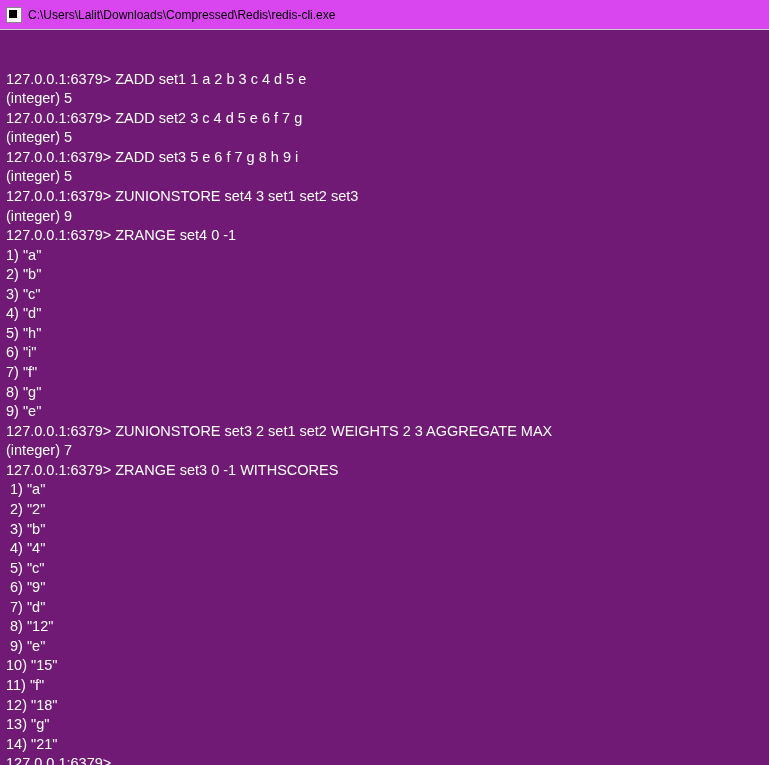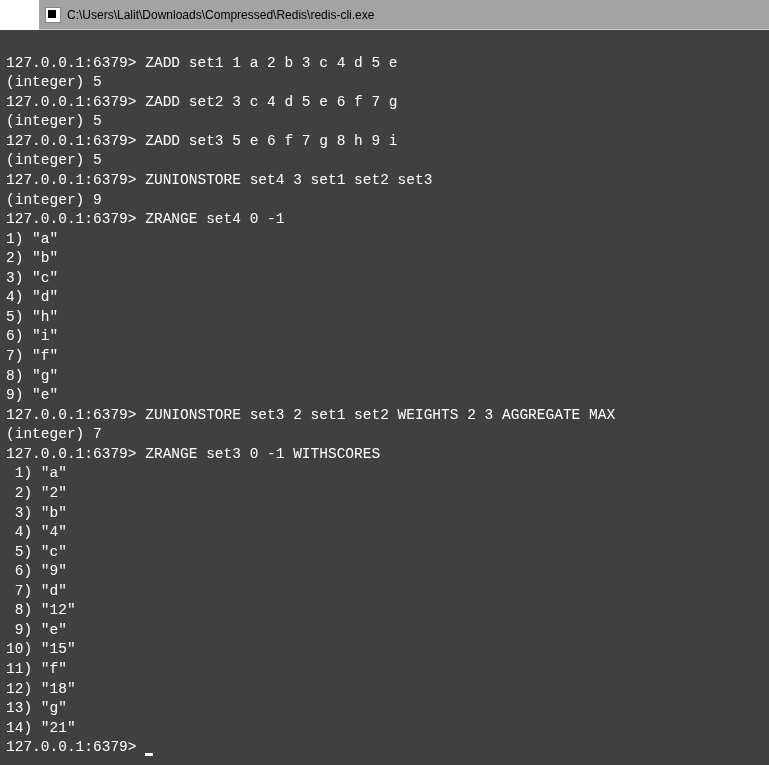--- a/index.html
+++ b/index.html
@@ -8,27 +8,26 @@
       box-sizing: border-box;
     }
     body {
       width: 769px;
       height: 765px;
       background: #ffffff;
       font-family: Consolas, 'Courier New', monospace;
       overflow: hidden;
     }
     .title-bar {
-      background: #a3a3a3;
+      background: #d946ef;
       height: 30px;
       display: flex;
       align-items: center;
       padding: 0 6px;
       border-bottom: 1px solid #ccc;
-      margin-left: 39px;
     }
     .title-icon {
       width: 16px;
       height: 16px;
       background: #fff;
       border: 1px solid #888;
       margin-right: 6px;
       position: relative;
     }
     .title-icon::before {
@@ -39,28 +38,28 @@
       width: 8px;
       height: 8px;
       background: #000;
     }
     .title-text {
       font-size: 12px;
       color: #000;
       font-family: 'Segoe UI', Tahoma, sans-serif;
     }
     .terminal {
-      background: #404040;
+      background: #701a75;
       color: #ffffff;
-      padding: 4px 6px;
+      padding: 20px 6px;
       font-size: 14.5px;
       line-height: 1.35;
       height: calc(100% - 30px);
       white-space: pre;
-      font-family: Liberation Mono, monospace;
+      font-family: Liberation Sans, sans-serif;
     }
     .terminal-line {
       white-space: pre;
     }
     .prompt {
       color: #ffffff;
     }
     .cursor {
       display: inline-block;
       width: 8px;

